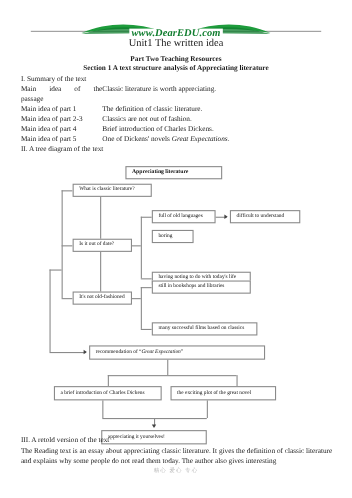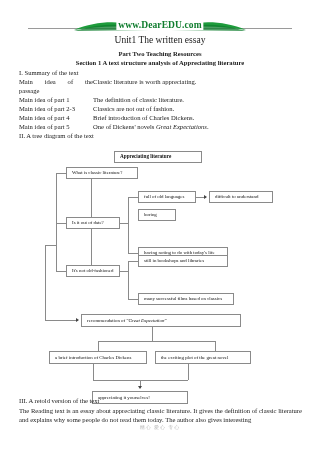--- a/index.html
+++ b/index.html
@@ -8,22 +8,22 @@
     font-family:"Liberation Serif",serif;
     color:#1a1a1a;overflow:hidden;position:relative;
   }
   .page{position:relative;width:320px;height:453px;}
 
   
   .logo-band{position:absolute;left:0;top:14px;width:320px;height:20px;}
   .logo-rule{position:absolute;left:28px;top:14px;width:264px;height:1px;background:#9a9a9a;}
   .logo-svg{position:absolute;left:28px;top:4px;}
   .logo-text{
-    position:absolute;left:50%;top:6px;transform:translateX(-50%);
-    font-family:"Liberation Serif",serif;font-weight:bold;
+    position:absolute;left:50%;top:12px;transform:translateX(-50%);
+    font-family:"Liberation Serif",serif;font-weight:bold;font-style:italic;
     font-size:9.5px;color:#0f7d2e;letter-spacing:.1px;white-space:nowrap;
     background:#ffffff;padding:0 2px;
   }
 
   
   .title{position:absolute;left:0;top:35px;width:320px;text-align:center;font-size:9.5px;}
   .subtitle{position:absolute;left:0;top:50px;width:320px;text-align:center;font-size:6.6px;font-weight:bold;}
   .section-line{position:absolute;left:0;top:59px;width:320px;text-align:center;font-size:6.6px;font-weight:bold;}
 
   
@@ -73,21 +73,21 @@
     <div class="logo-rule"></div>
     <svg class="logo-svg" width="264" height="20" viewBox="0 0 264 20">
       <path d="M46 12 C70 2, 96 2, 120 11 C96 7, 70 8, 46 12 Z" fill="#1e9c3c"></path>
       <path d="M50 12 C74 5, 98 5, 121 12 L46 13 Z" fill="#0f7d2e" opacity="0.75"></path>
       <path d="M218 12 C194 2, 168 2, 144 11 C168 7, 194 8, 218 12 Z" fill="#1e9c3c"></path>
       <path d="M214 12 C190 5, 166 5, 143 12 L218 13 Z" fill="#0f7d2e" opacity="0.75"></path>
     </svg>
     <span class="logo-text">www.DearEDU.com</span>
   </div>
 
-  <div class="title">Unit1 The written essay</div>
+  <div class="title">Unit1 The written idea</div>
   <div class="subtitle">Part Two  Teaching Resources</div>
   <div class="section-line">Section 1 A text structure analysis of Appreciating literature</div>
 
   <div class="sum">
     <span class="lead">I. Summary of the text</span>
 
     <div class="row">
       <div class="k just">
         <span>Main</span>
         <span>idea</span>

